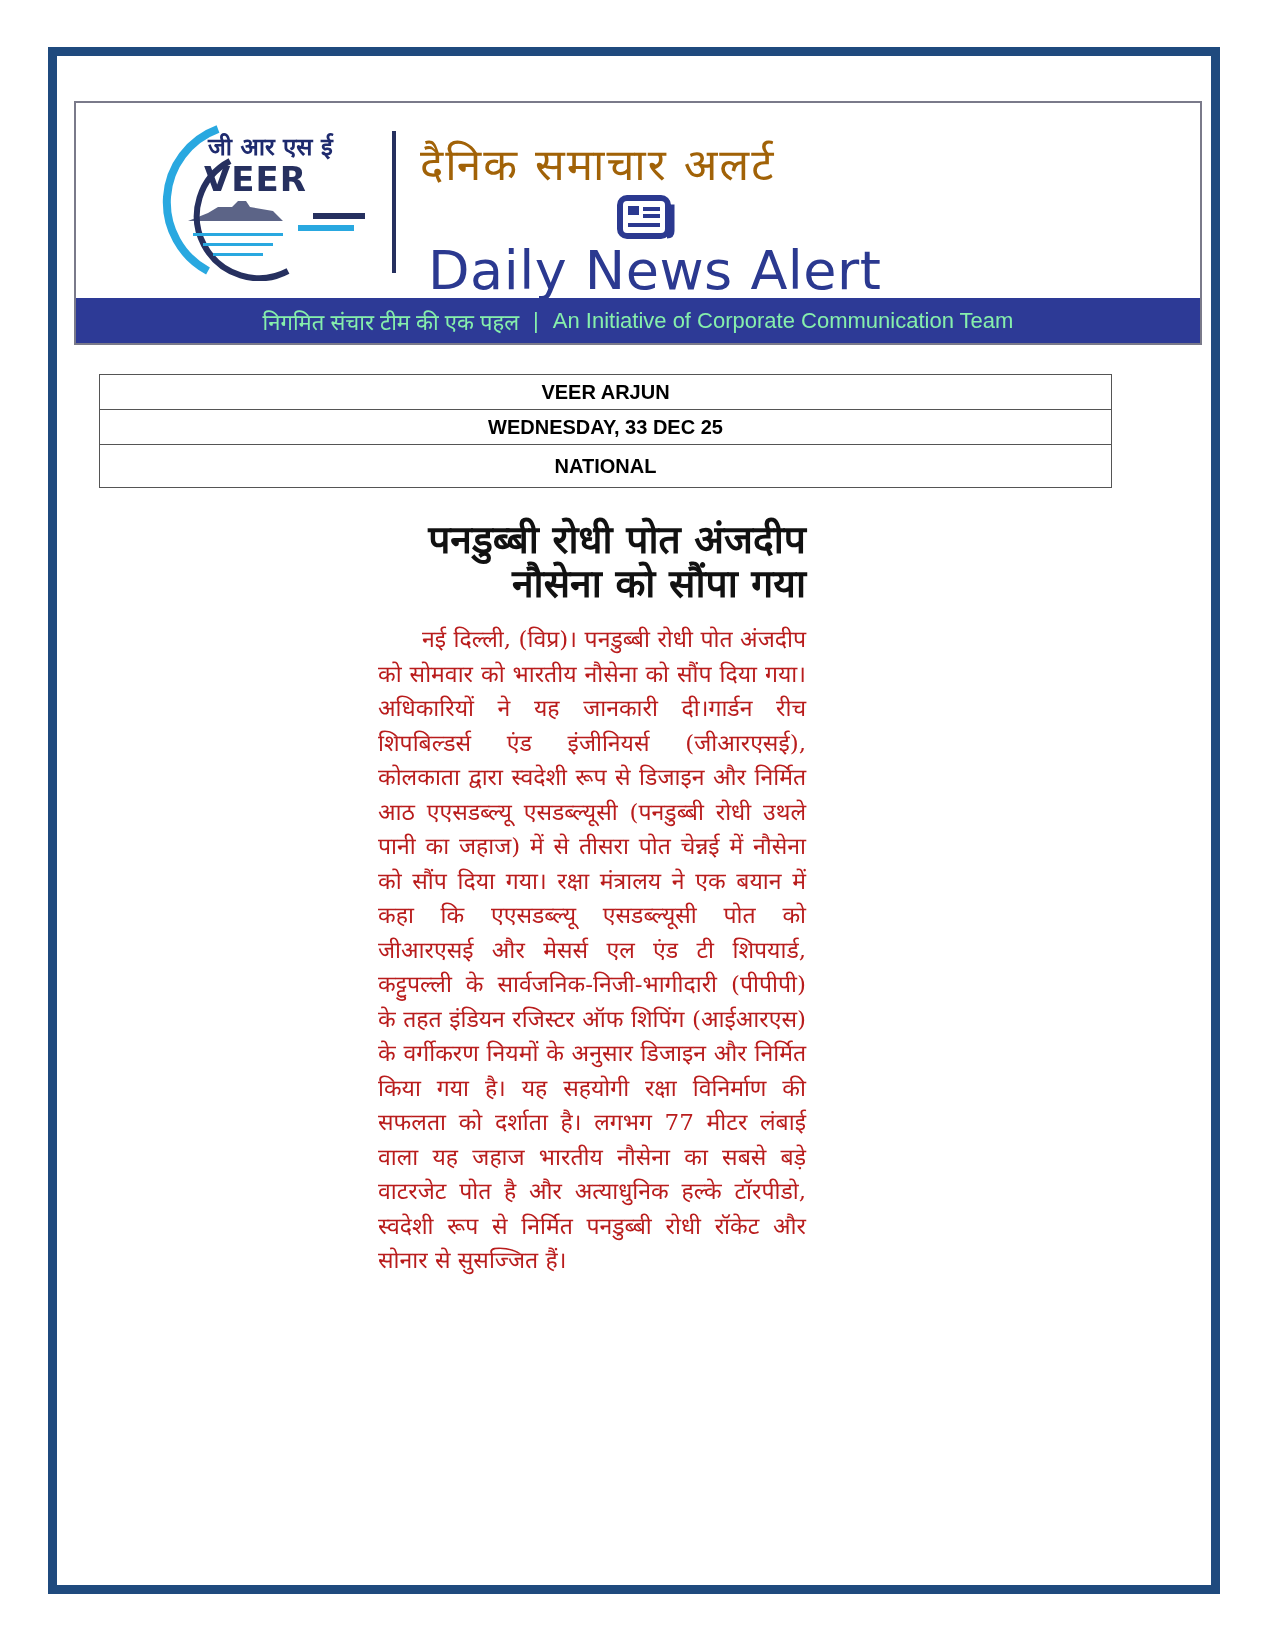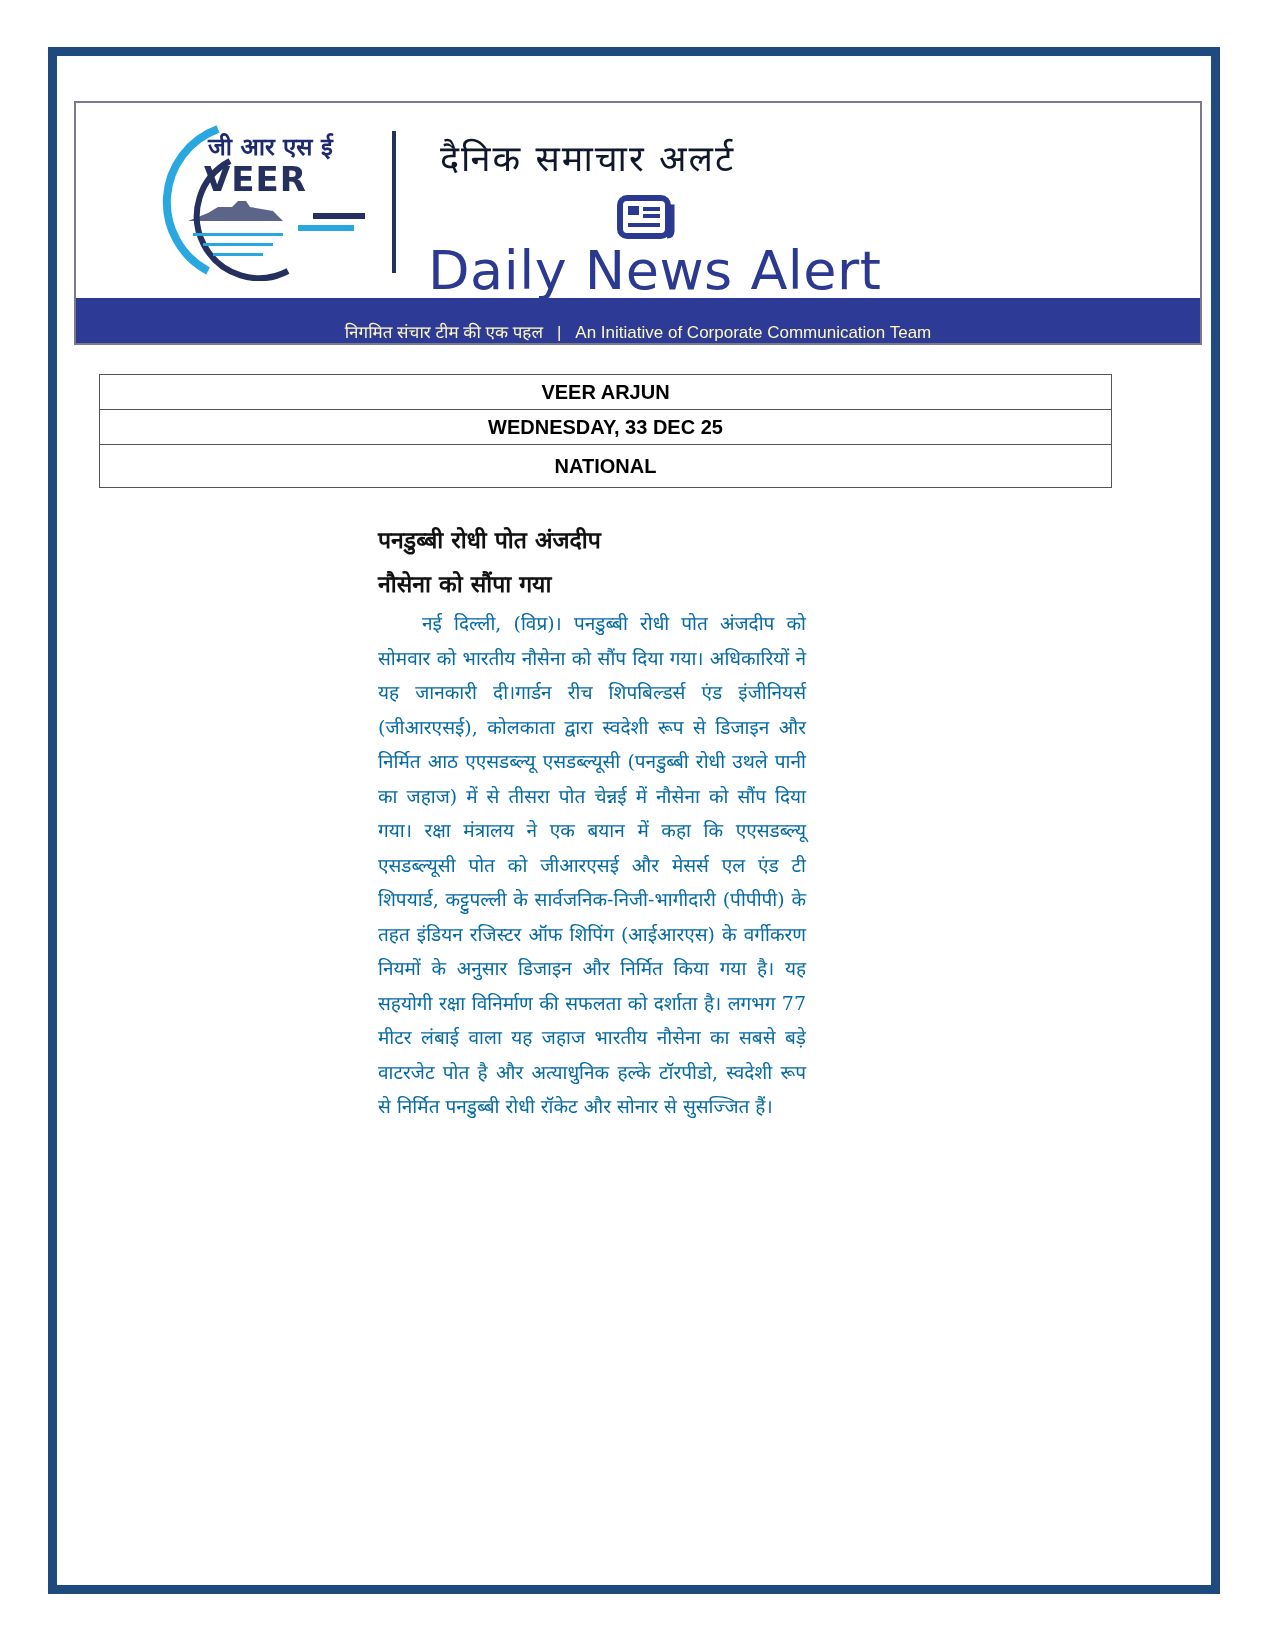--- a/index.html
+++ b/index.html
@@ -10,49 +10,49 @@
     }
     .banner {
       position: absolute; left: 74px; top: 101px; width: 1128px; height: 244px;
       border: 2px solid #7a7a8a; box-sizing: border-box; background: #fff; padding-left: 21px;
     }
     .banner-top { position: absolute; left: 0; top: 0; right: 0; height: 195px; }
     .logo { position: absolute; left: 72px; top: 18px; width: 230px; height: 160px; }
     .logo-hindi { position: absolute; left: 132px; top: 26px; font-family: "DejaVu Sans", sans-serif; font-size: 24px; font-weight: bold; color: #1e2a6e; }
     .logo-grse { position: absolute; left: 128px; top: 56px; font-family: "DejaVu Sans", sans-serif; font-size: 34px; font-weight: bold; color: #26305f; letter-spacing: 1px; }
     .divider { position: absolute; left: 316px; top: 28px; width: 4px; height: 142px; background: #26305f; }
-    .title-hi { position: absolute; left: 364px; top: 30px; font-family: "DejaVu Serif", serif; font-size: 36px; color: #0f172a; letter-spacing: 2px; }
+    .title-hi { position: absolute; left: 344px; top: 30px; font-family: "DejaVu Serif", serif; font-size: 44px; color: #a16207; letter-spacing: 2px; }
     .title-en-wrap { position: absolute; left: 352px; top: 92px; display: flex; align-items: center; flex-direction: column; }
     .news-icon { width: 58px; height: 44px; margin-right: 18px; }
     .title-en { font-family: "DejaVu Sans", sans-serif; font-size: 54px; color: #2b3990; letter-spacing: 0.5px; }
     .strip {
       position: absolute; left: 0; bottom: 0; right: 0; height: 45px; background: #2d3a96;
-      display: flex; align-items: flex-end; justify-content: center; color: #fef9c3;
-      font-family: "Liberation Sans", sans-serif; font-size: 17px;
+      display: flex; align-items: center; justify-content: center; color: #86efac;
+      font-family: "Liberation Sans", sans-serif; font-size: 22px;
     }
     .strip .sep { margin: 0 14px; }
     .info-table {
       position: absolute; left: 99px; top: 374px; width: 1013px;
       border-collapse: collapse;
     }
     .info-table td {
       border: 1px solid #555; text-align: center; font-family: "Liberation Sans", sans-serif;
       font-weight: bold; font-size: 20px; color: #000; padding: 0;
     }
     .info-table tr.r1 td { height: 34px; }
     .info-table tr.r2 td { height: 34px; }
     .info-table tr.r3 td { height: 42px; margin-top: 22px; }
     .article { position: absolute; left: 378px; top: 518px; width: 428px; color: #111; }
     .headline {
-      text-align: left; font-family: "DejaVu Sans", sans-serif; font-weight: bold;
-      font-size: 23px; line-height: 44px; margin: 0 0 0 0; color: #111;
+      text-align: right; font-family: "DejaVu Sans", sans-serif; font-weight: bold;
+      font-size: 39px; line-height: 44px; margin: 0 0 16px 0; color: #111;
     }
     .body-text {
-      font-family: "DejaVu Serif", serif; font-size: 19px; line-height: 34.5px;
-      text-align: justify; text-indent: 44px; margin: 0; color: #0369a1;
+      font-family: "DejaVu Serif", serif; font-size: 23px; line-height: 34.5px;
+      text-align: justify; text-indent: 44px; margin: 0; color: #b91c1c;
     }
   </style>
 </head>
 <body>
 
 <div class="page-frame"></div>
 
 <div class="banner">
   <div class="banner-top">
     <svg class="logo" viewBox="0 0 230 160">

